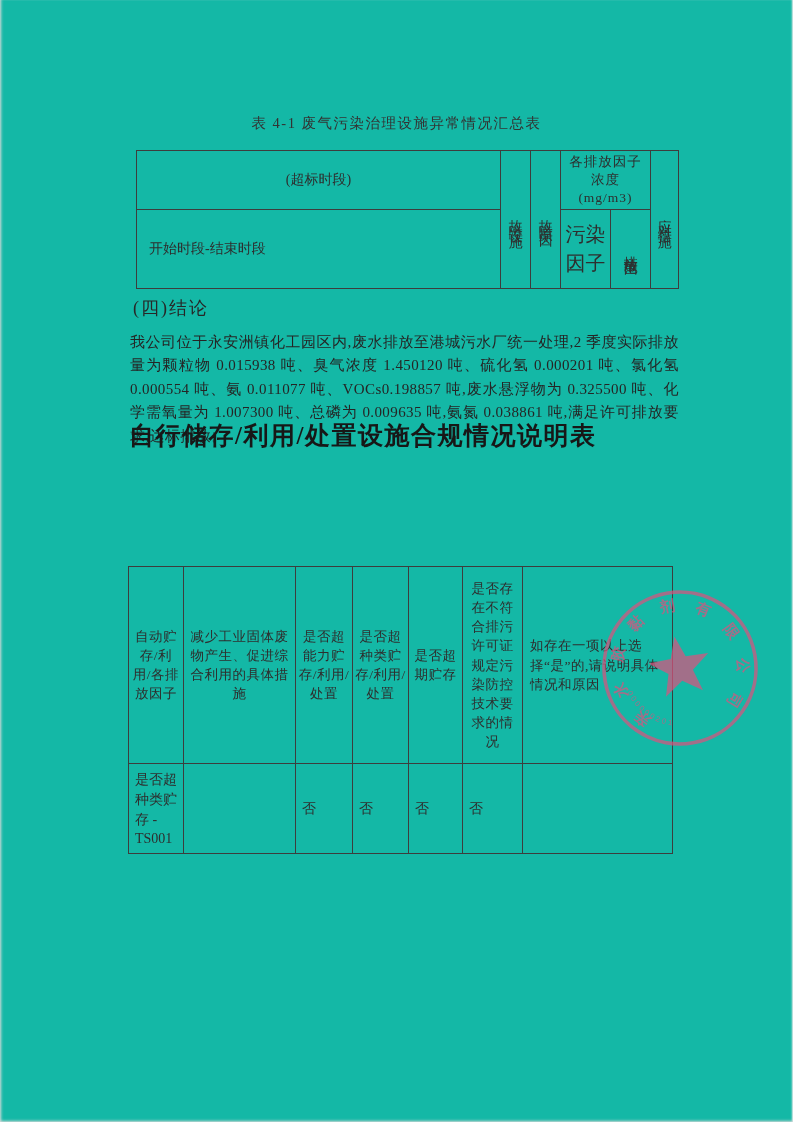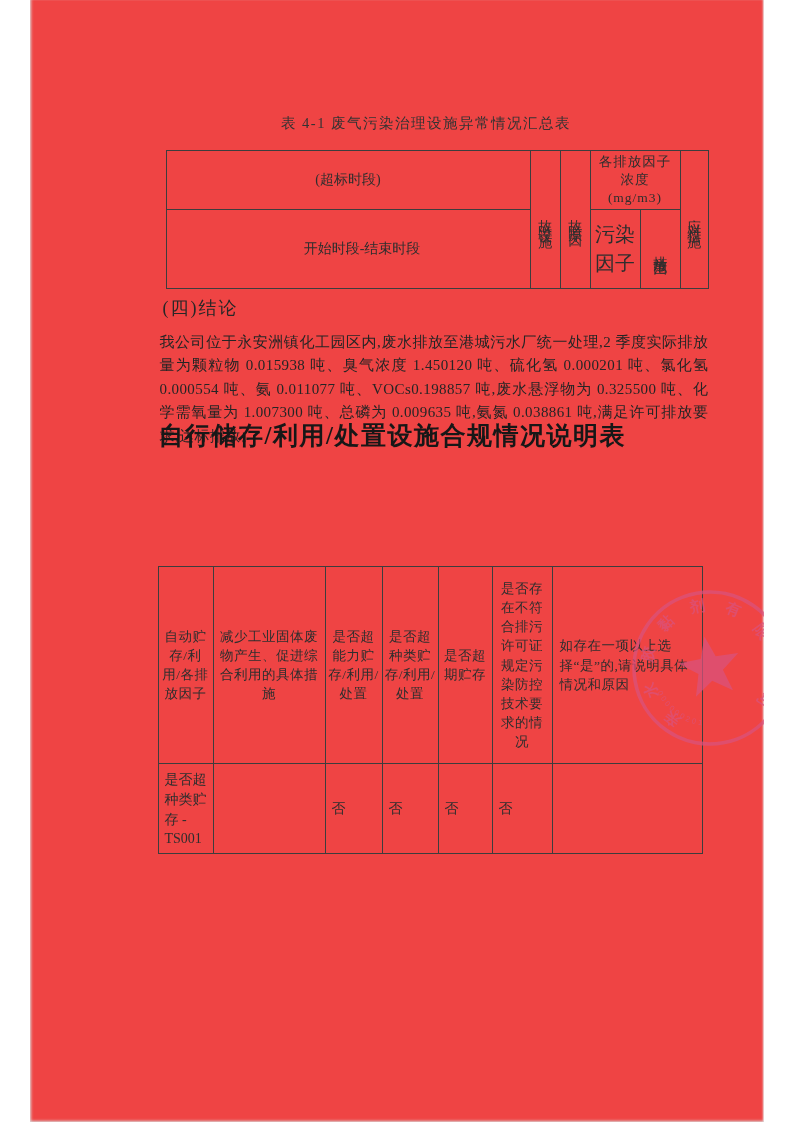--- a/index.html
+++ b/index.html
@@ -1,37 +1,37 @@
 <!DOCTYPE html>
 <html><head>
 <meta charset="utf-8">
 <style>
   * { margin:0; padding:0; box-sizing:border-box; }
   html,body { background:#ffffff; }
   .page {
-    position:relative; width:734px; height:1122px; margin:0 auto;
-    background:#ef4444; overflow:hidden;
+    position:relative; width:793px; height:1122px; margin:0 auto;
+    background:#14b8a6; overflow:hidden;
     font-family:"Liberation Serif","DejaVu Serif",serif;
     color:#2b2b2b;
     box-shadow: inset 3px 0 3px -2px #dcdcdc, inset 0 -3px 3px -2px #d8d8d8, inset -2px 0 2px -1px #ececec;
   }
   .caption {
     position:absolute; left:0; width:793px; text-align:center;
     font-size:14.5px; letter-spacing:1.5px; color:#333;
   }
   table { border-collapse:collapse; table-layout:fixed; }
   td {
     border:1.6px solid #3d3d3d; font-size:14px; color:#2e2e2e;
     vertical-align:middle; overflow:hidden;
   }
   .t4 { position:absolute; left:136px; top:150px; width:542px; }
   .t4 .r1 { height:59px; }
   .t4 .r2 { height:79px; }
   .cell-center { text-align:center; }
-  .cell-left { text-align:center; padding-left:28px;margin-left:40px; }
+  .cell-left { text-align:left; padding-left:12px;margin-left:40px; }
   .factor-head { text-align:center; font-size:13.5px; line-height:1.32; letter-spacing:1px; }
   .vcell { text-align:center; }
   .vcell span {
     writing-mode:vertical-rl; text-orientation:upright;
     letter-spacing:5px; font-size:14px; display:inline-block; line-height:1.1;
   }
   .vcell-short span { letter-spacing:2px; }
   .pollutant-cell { text-align:center; font-size:20px; line-height:1.45; padding:2px; }
   .heading4 {
     position:absolute; left:133px; top:296px;

